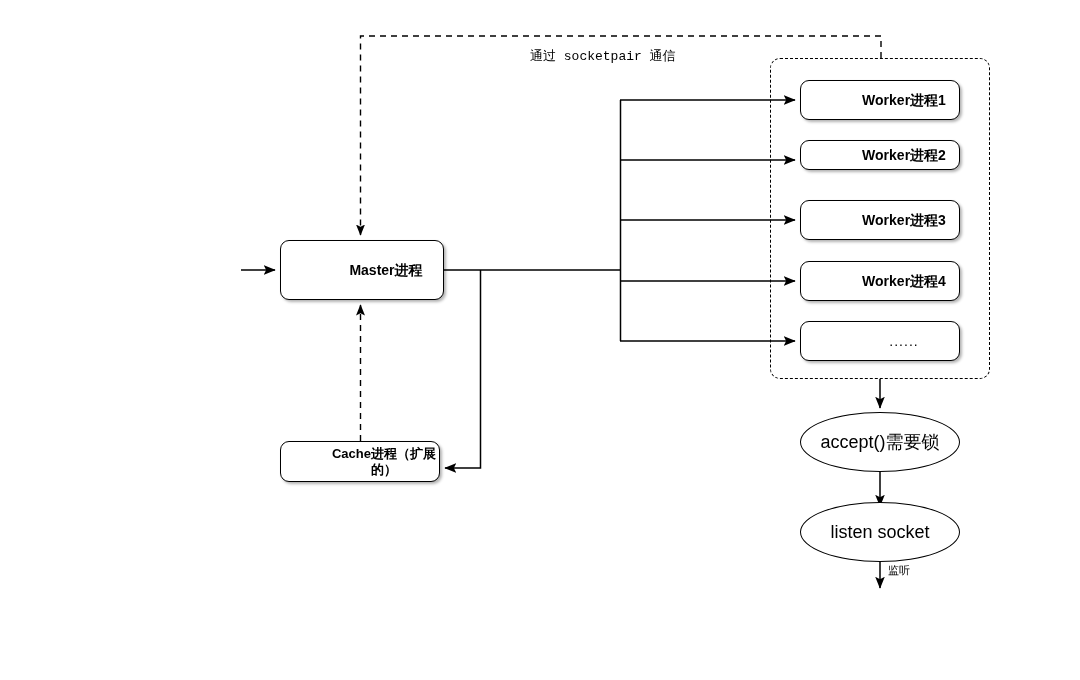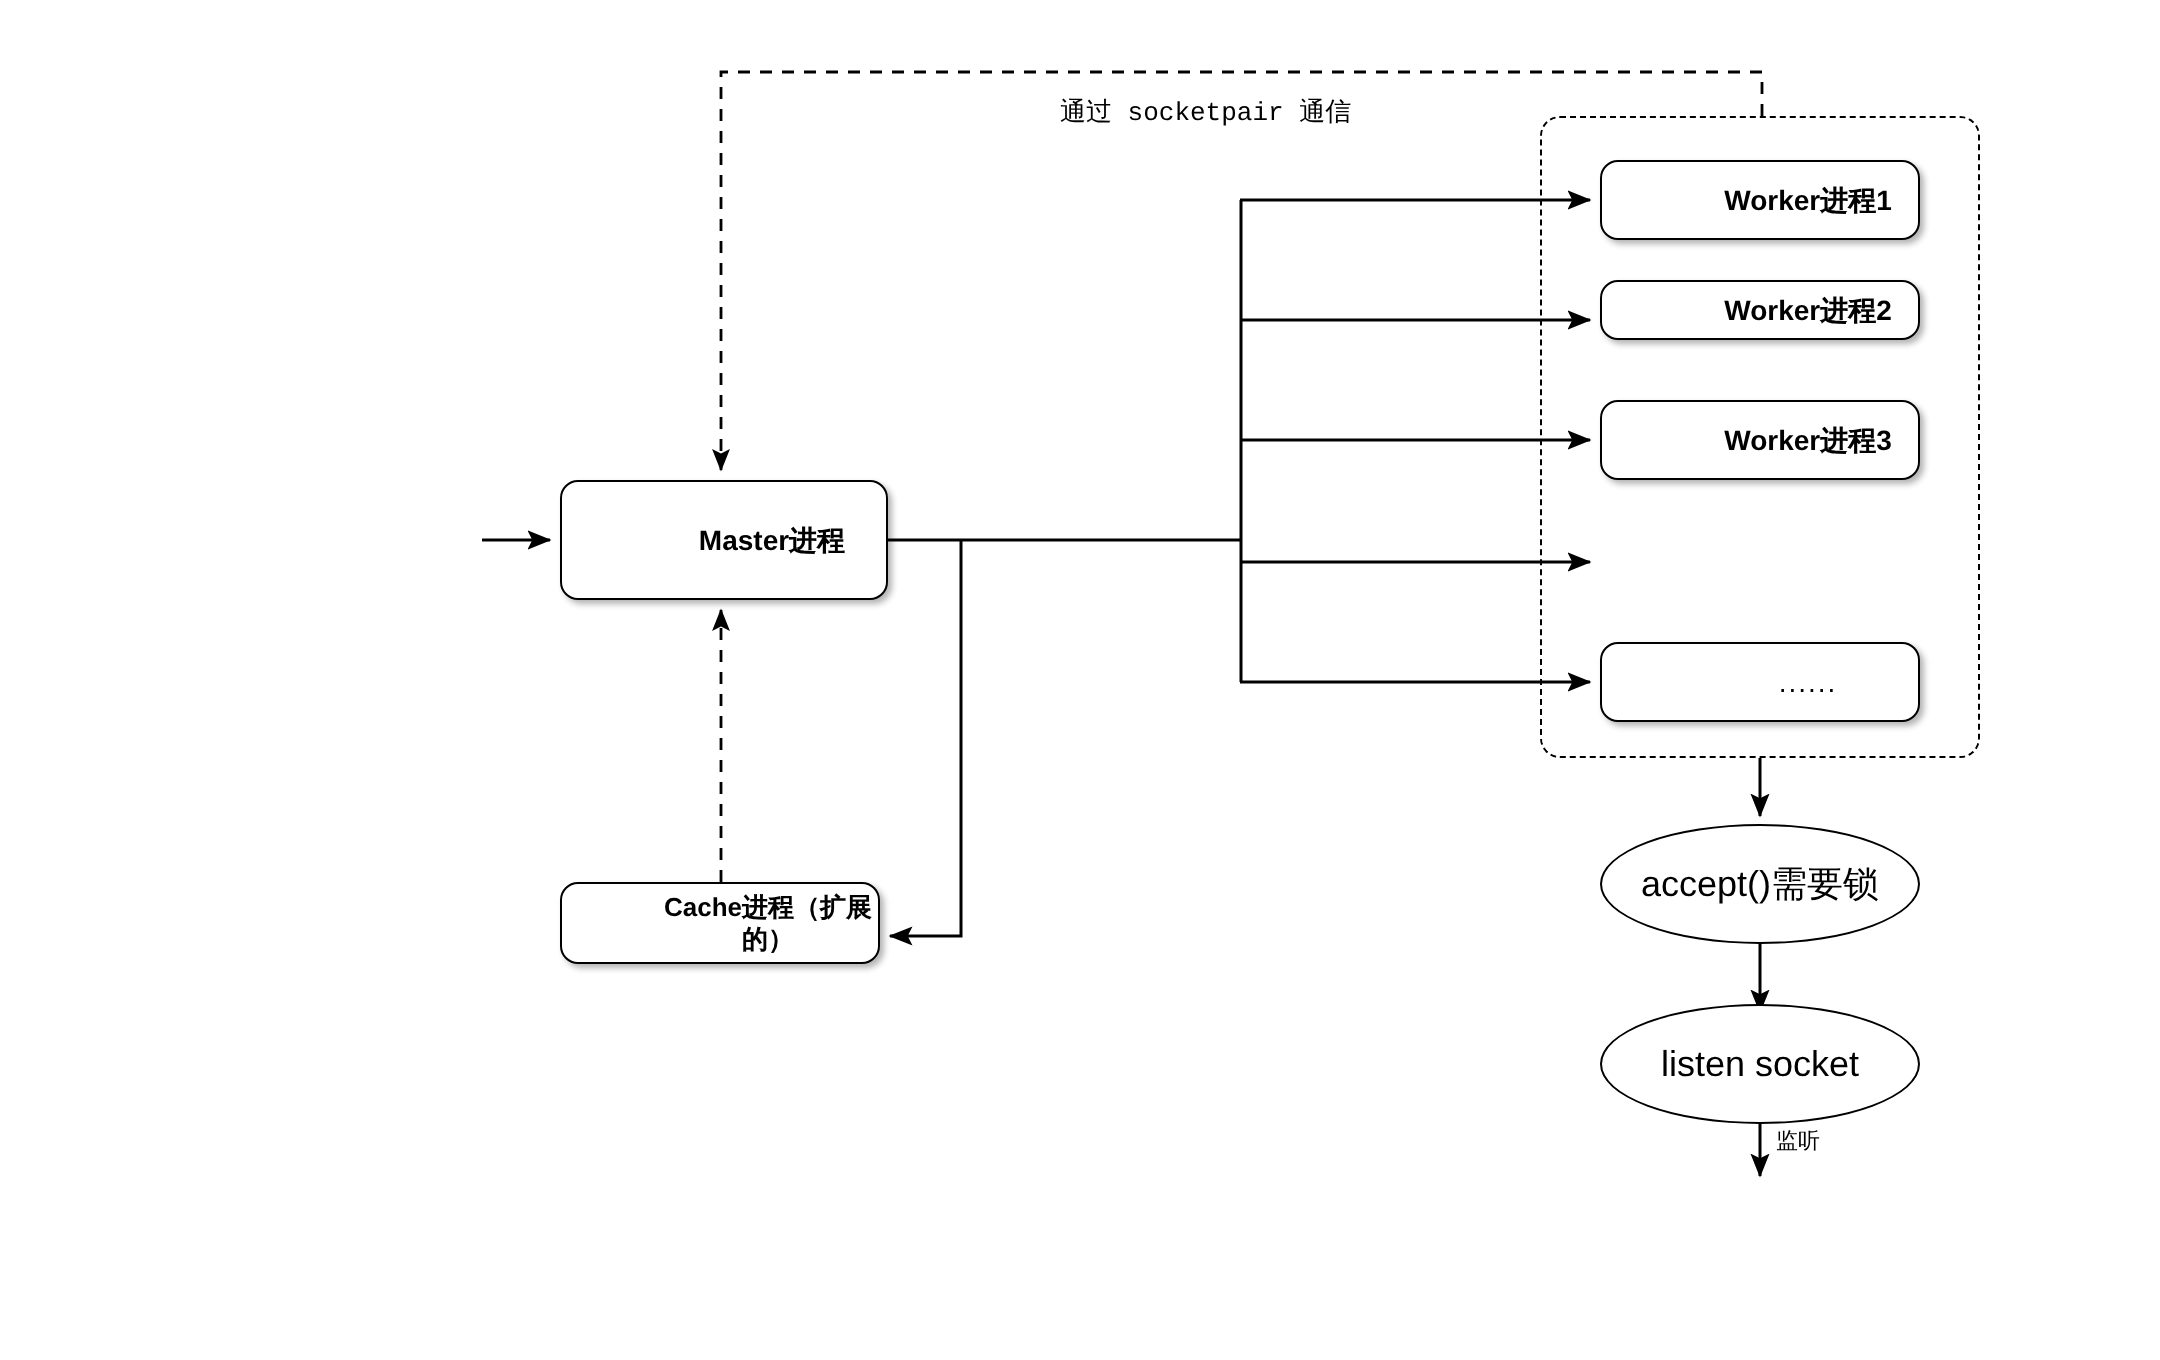--- a/index.html
+++ b/index.html
@@ -148,18 +148,19 @@
   <div class="edge-label small" style="left:888px; top:563px;">监听</div>
 
 
   <div class="node bold" style="left:280px; top:240px; width:164px; height:60px;text-align:center;">Master进程</div>
 
   <div class="node bold" style="left:280px; top:441px; width:160px; height:41px; font-size:13px;">Cache进程（扩展的）</div>
 
   <div class="node bold" style="left:800px; top:80px; width:160px; height:40px;">Worker进程1</div>
   <div class="node bold" style="left:800px; top:140px; width:160px; height:30px;">Worker进程2</div>
   <div class="node bold" style="left:800px; top:200px; width:160px; height:40px;">Worker进程3</div>
+  <div class="node bold" style="left:800px; top:261px; width:160px; height:40px;">Worker进程4</div>
   <div class="node plain" style="left:800px; top:321px; width:160px; height:40px; letter-spacing:1px;">......</div>
 
   <div class="ellipse" style="left:800px; top:412px; width:160px; height:60px;">accept()需要锁</div>
   <div class="ellipse" style="left:800px; top:502px; width:160px; height:60px;">listen socket</div>
 
 </div>
 
 </body></html>

